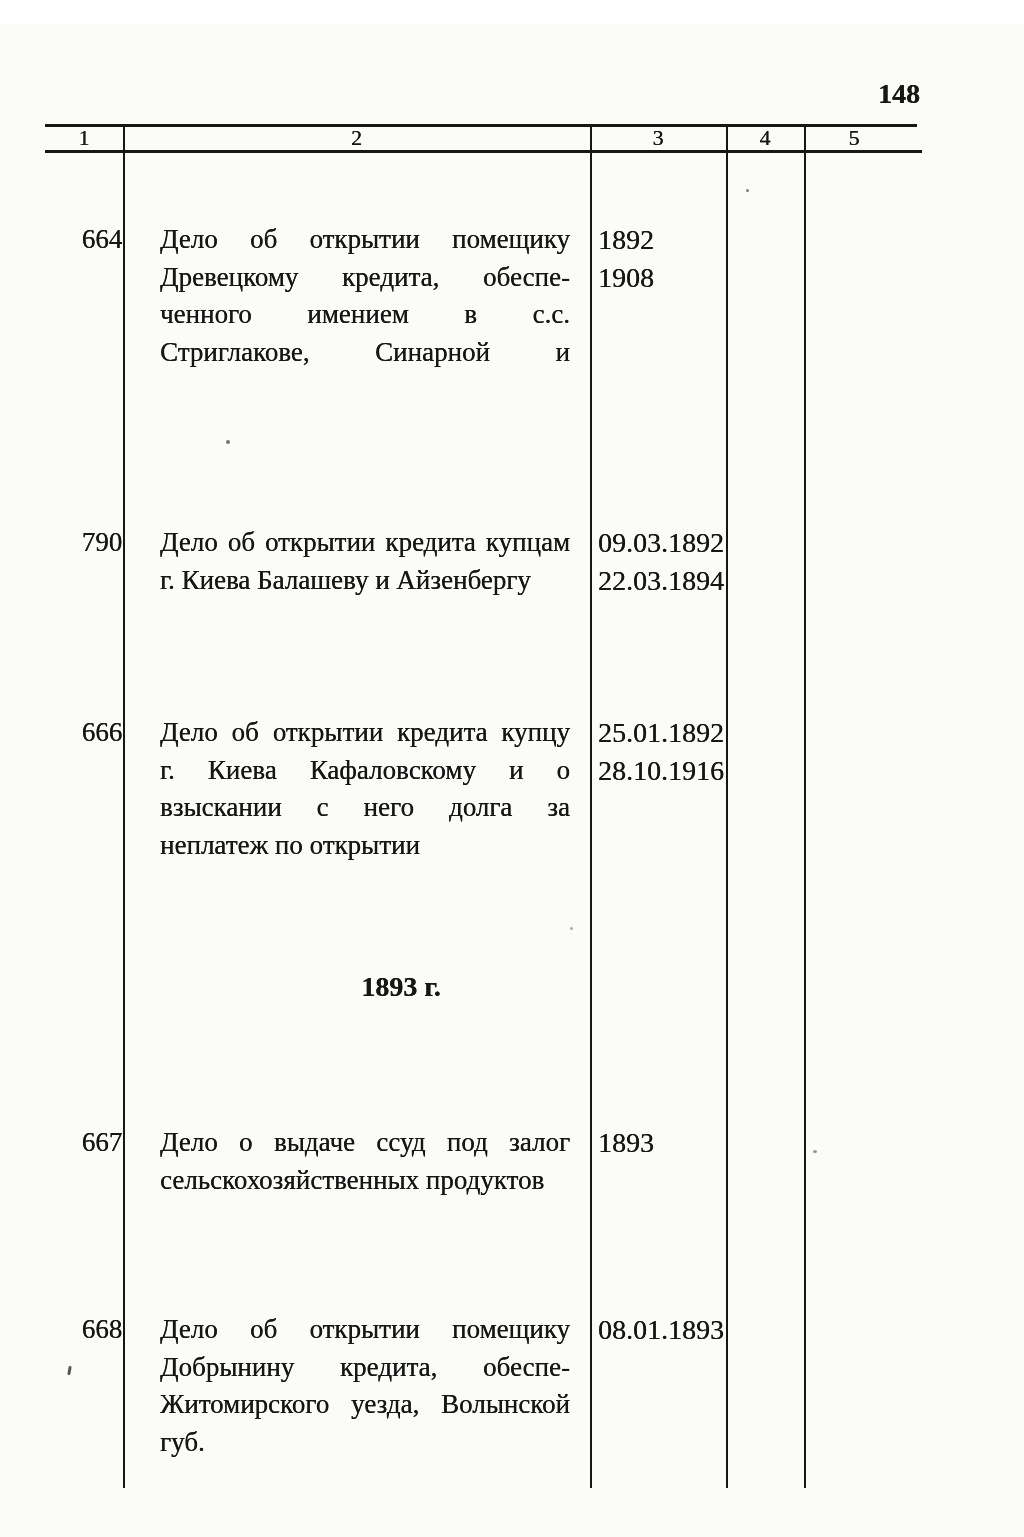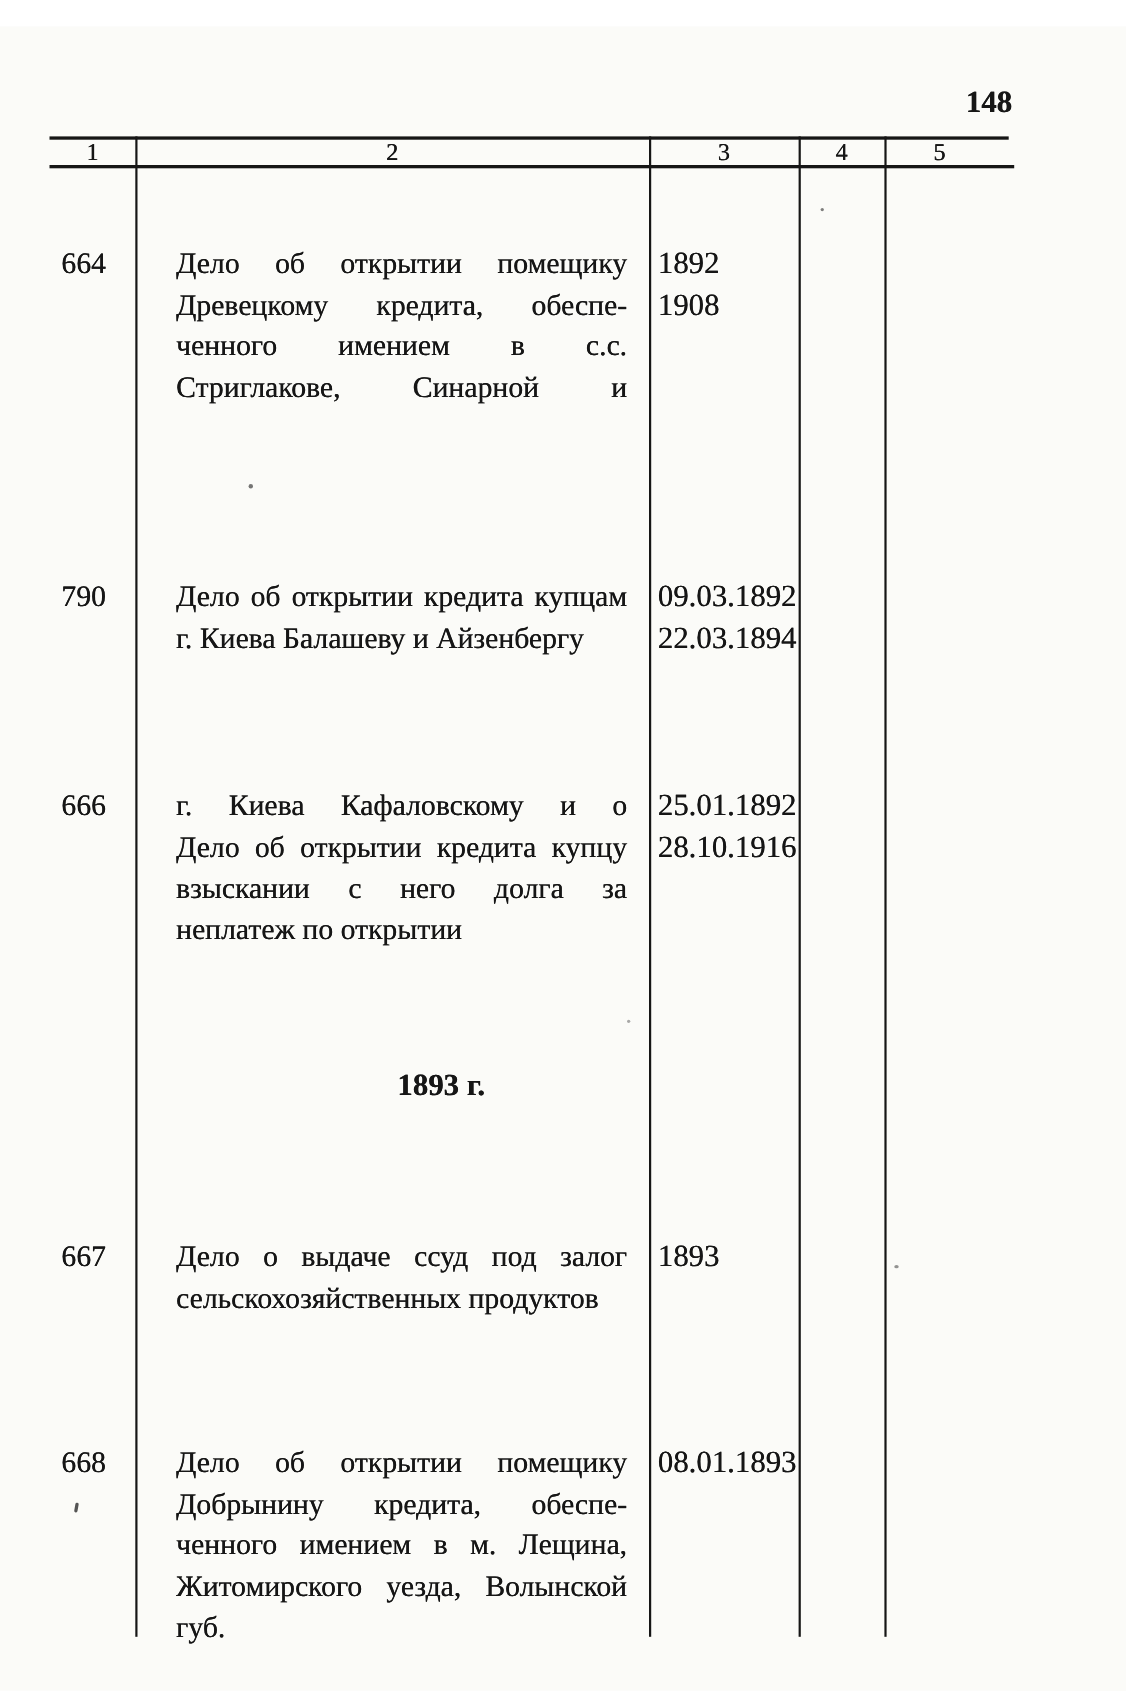--- a/index.html
+++ b/index.html
@@ -27,21 +27,21 @@
   .vrule.v1{left:123px;}
   .vrule.v2{left:590px;}
   .vrule.v3{left:726px;}
   .vrule.v4{left:804px;}
   .col-header{
     position:absolute;top:101px;height:25px;line-height:25px;
     text-align:center;font-size:22px;
   }
   .crow{position:absolute;left:0;width:1024px;}
   .crow .no{
-    position:absolute;left:37px;width:78px;
+    position:absolute;left:63px;width:78px;
     text-align:center;font-size:27px;line-height:37.5px;
   }
   .crow .desc{position:absolute;left:160px;width:410px;}
   .crow .dates{position:absolute;left:598px;width:128px;}
   .dline{font-size:27px;line-height:37.5px;text-align:left;}
   .dline.j{text-align:justify;text-align-last:justify;}
   .date-line{font-size:28px;line-height:37.5px;white-space:nowrap;}
   .year-heading{
     position:absolute;left:123px;width:556px;
     text-align:center;font-size:28px;font-weight:700;line-height:36px;
@@ -97,22 +97,22 @@
           <div class="dline">г. Киева Балашеву и Айзенбергу</div>
         </div>
         <div class="dates">
           <div class="date-line">09.03.1892</div>
           <div class="date-line">22.03.1894</div>
         </div>
       </div>
       <div class="crow" style="top: 690px;">
         <div class="no">666</div>
         <div class="desc">
+          <div class="dline j">Дело об открытии кредита купцу</div>
           <div class="dline j">г. Киева Кафаловскому и о</div>
-          <div class="dline j">Дело об открытии кредита купцу</div>
           <div class="dline j">взыскании с него долга за</div>
           <div class="dline">неплатеж по открытии</div>
         </div>
         <div class="dates">
           <div class="date-line">25.01.1892</div>
           <div class="date-line">28.10.1916</div>
         </div>
       </div>
       <div class="year-heading" style="top: 945px;">1893 г.</div>
       <div class="crow" style="top: 1100px;">
@@ -123,21 +123,20 @@
         </div>
         <div class="dates">
           <div class="date-line">1893</div>
         </div>
       </div>
       <div class="crow" style="top: 1287px;">
         <div class="no">668</div>
         <div class="desc">
           <div class="dline j">Дело об открытии помещику</div>
           <div class="dline j">Добрынину кредита, обеспе-</div>
-          <div class="dline j">ченного имением в м. Лещина,</div>
           <div class="dline j">Житомирского уезда, Волынской</div>
           <div class="dline">губ.</div>
         </div>
         <div class="dates">
           <div class="date-line">08.01.1893</div>
         </div>
       </div>
     </div>
 
   <div class="speck s1"></div>

